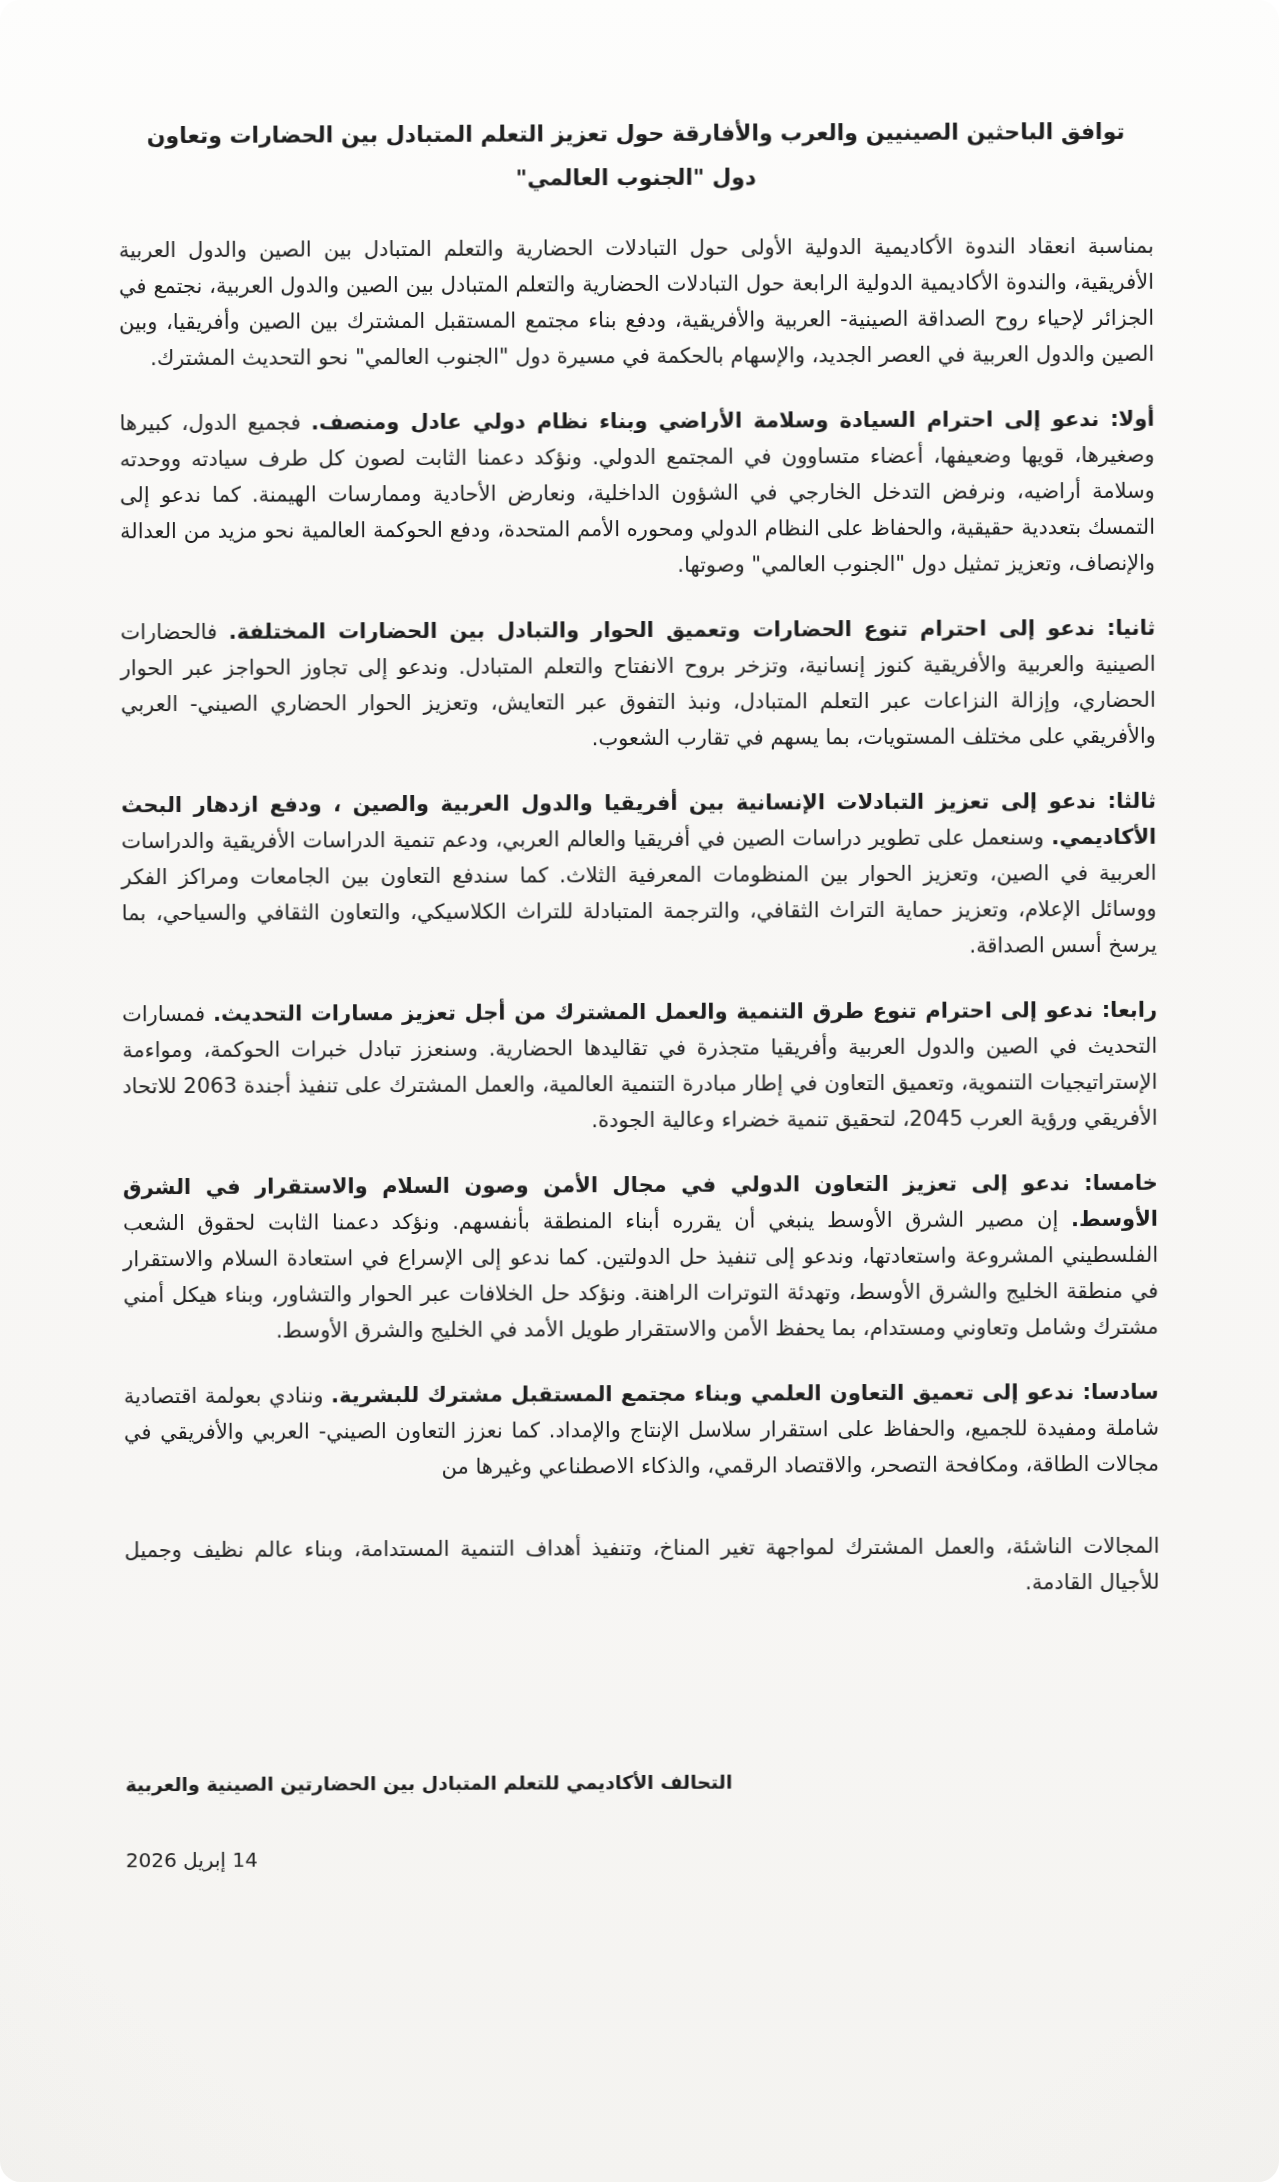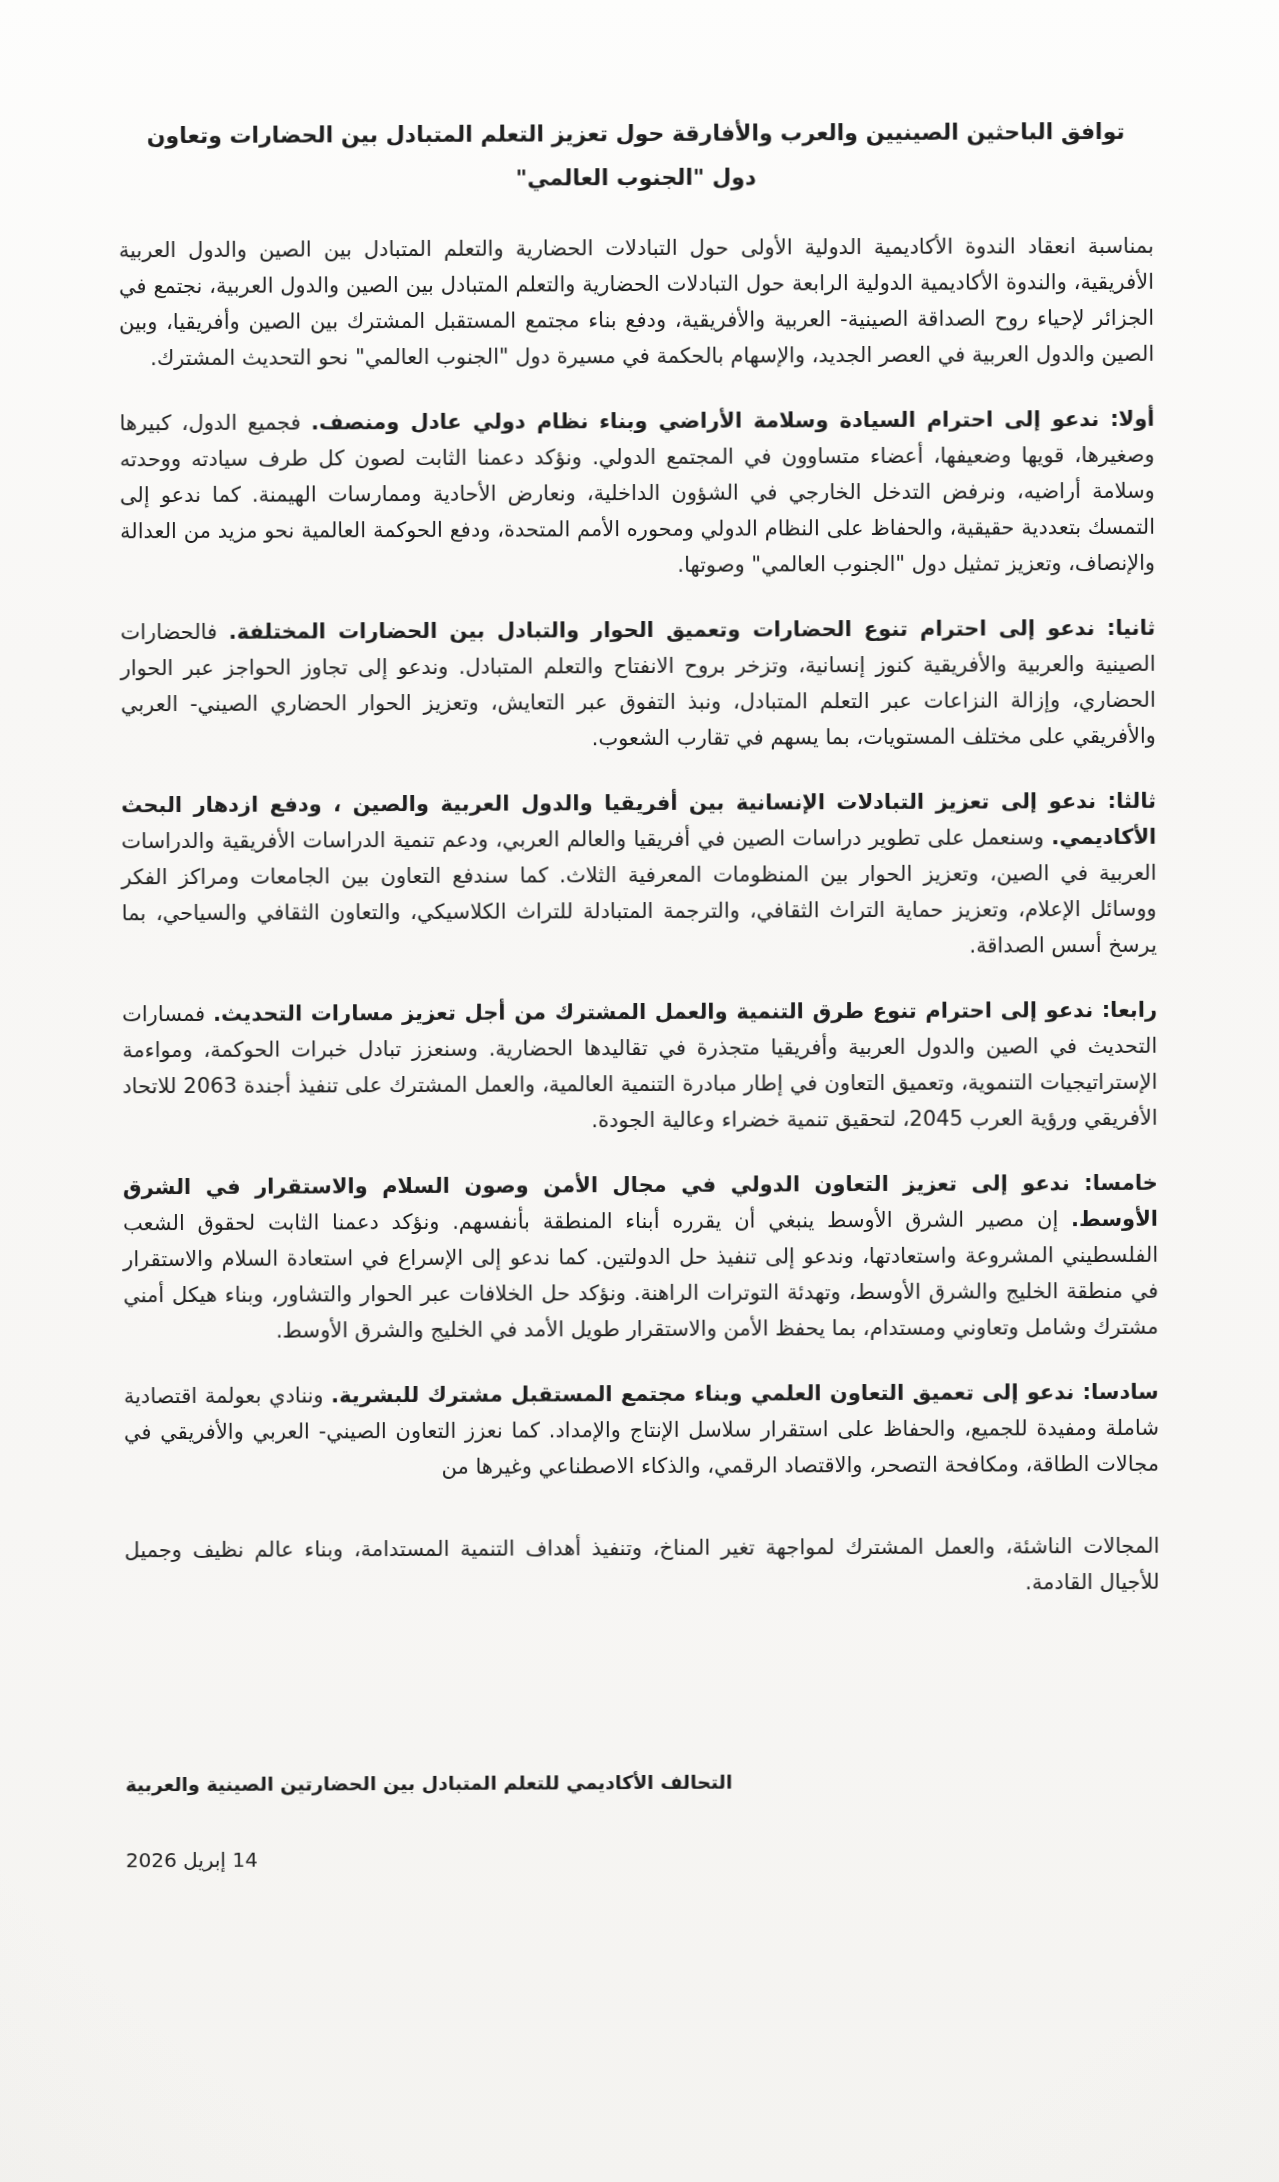--- a/index.html
+++ b/index.html
@@ -10,20 +10,21 @@
   .viewport {
     position: relative;
     width: 1279px;
     height: 2182px;
     overflow: hidden;
     background:
       radial-gradient(ellipse 140% 120% at 50% 35%, rgba(255,255,255,0) 55%, rgba(210,208,203,0.35) 100%),
       linear-gradient(180deg, #fdfdfc 0%, #f8f7f5 30%, #f7f6f4 70%, #f4f3f0 100%);
     font-family: "DejaVu Sans", sans-serif;
     color: #1f1f1f;
+    border-radius: 21px;
   }
   .page-content {
     position: absolute;
     top: 112px;
     right: 122px;
     left: 122px;
     transform: rotate(-0.25deg);
     filter: blur(0.35px);
     direction: rtl;
   }

